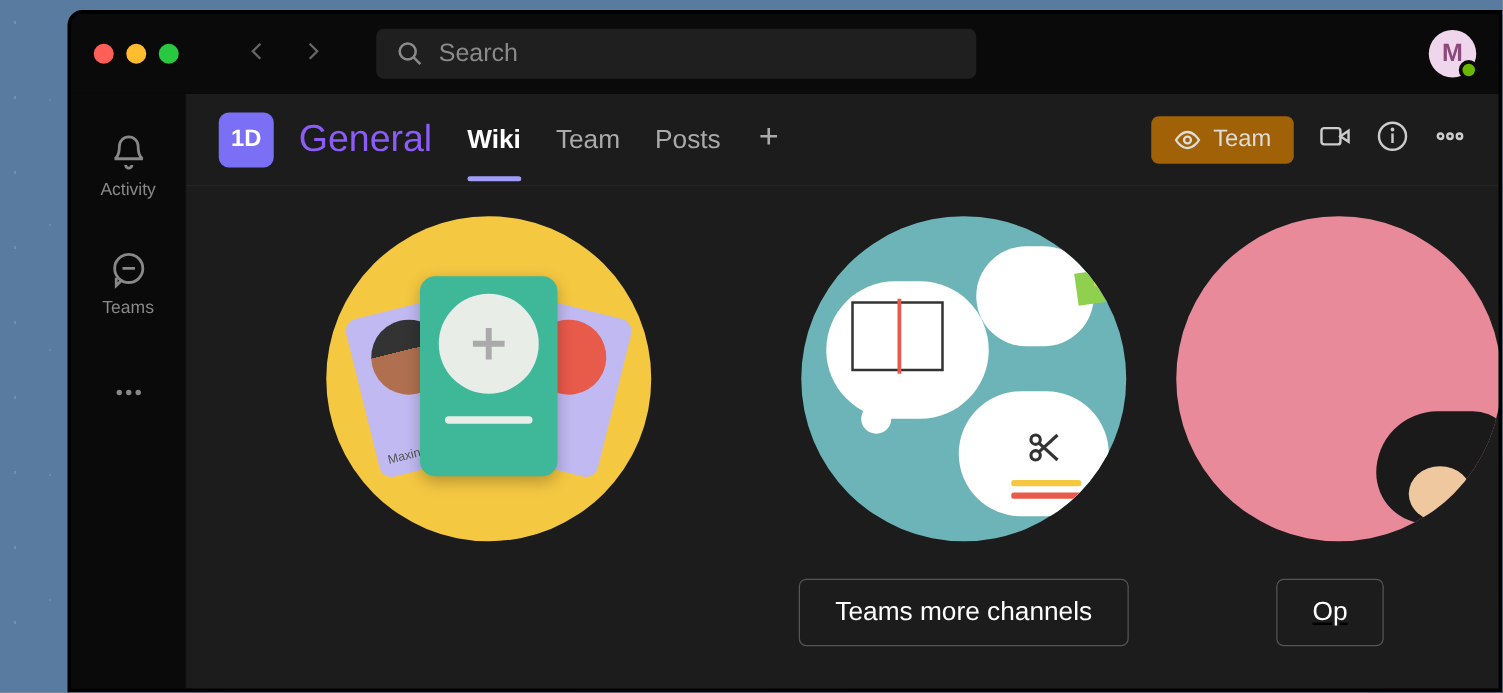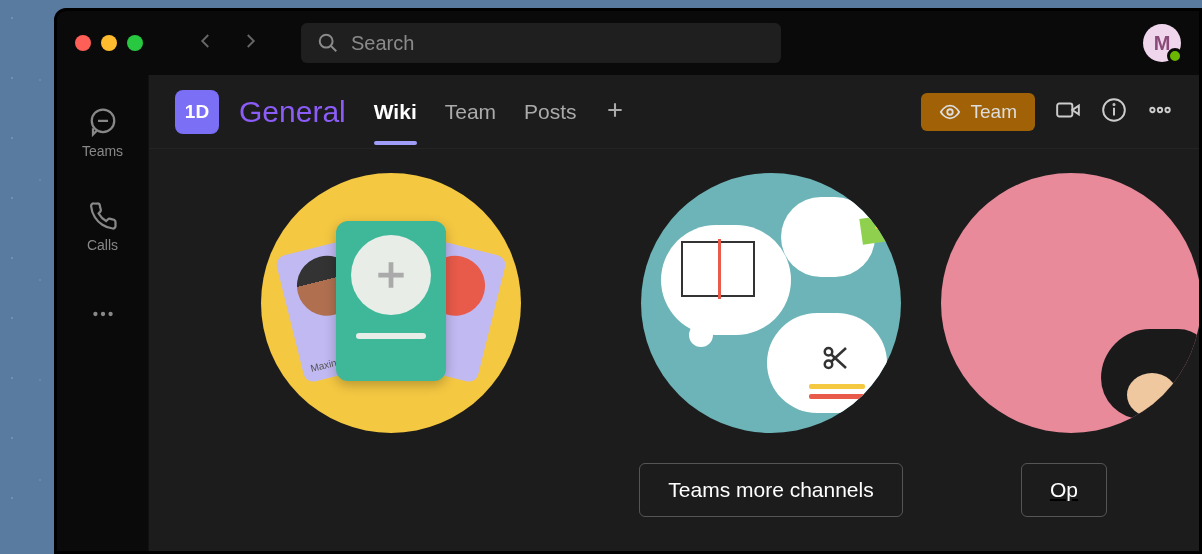--- a/index.html
+++ b/index.html
@@ -214,31 +214,32 @@
     <div class="avatar">
       <span>M</span>
       <span class="presence"></span>
     </div>
   </div>
 
   <div class="body">
     <div class="rail">
       <div class="rail-item">
         <svg viewBox="0 0 24 24">
+            <path d="M6 8a6 6 0 0 1 12 0c0 7 3 8 3 8H3s3-1 3-8"></path>
+            <path d="M10 20a2 2 0 0 0 4 0"></path>
+          </svg>
+        <span class="label">Activity</span>
+      </div>
+      <div class="rail-item">
+        <svg viewBox="0 0 24 24">
             <circle cx="12" cy="11" r="9"></circle>
             <line x1="8" y1="11" x2="16" y2="11"></line>
             <path d="M7 19l-3 3v-5"></path>
           </svg>
         <span class="label">Teams</span>
-      </div>
-      <div class="rail-item">
-        <svg viewBox="0 0 24 24">
-            <path d="M22 17v3a2 2 0 0 1-2.2 2 19 19 0 0 1-8.3-3 19 19 0 0 1-6-6A19 19 0 0 1 2.5 4.2 2 2 0 0 1 4.5 2h3a2 2 0 0 1 2 1.7c.1 1 .4 2 .7 2.9a2 2 0 0 1-.5 2.1L8.5 10a16 16 0 0 0 6 6l1.3-1.2a2 2 0 0 1 2.1-.5c.9.3 1.9.6 2.9.7A2 2 0 0 1 22 17z"></path>
-          </svg>
-        <span class="label">Calls</span>
       </div>
       <div class="rail-more">
         <svg viewBox="0 0 24 24">
             <circle cx="5" cy="12" r="2"></circle>
             <circle cx="12" cy="12" r="2"></circle>
             <circle cx="19" cy="12" r="2"></circle>
           </svg>
       </div>
     </div>
 

